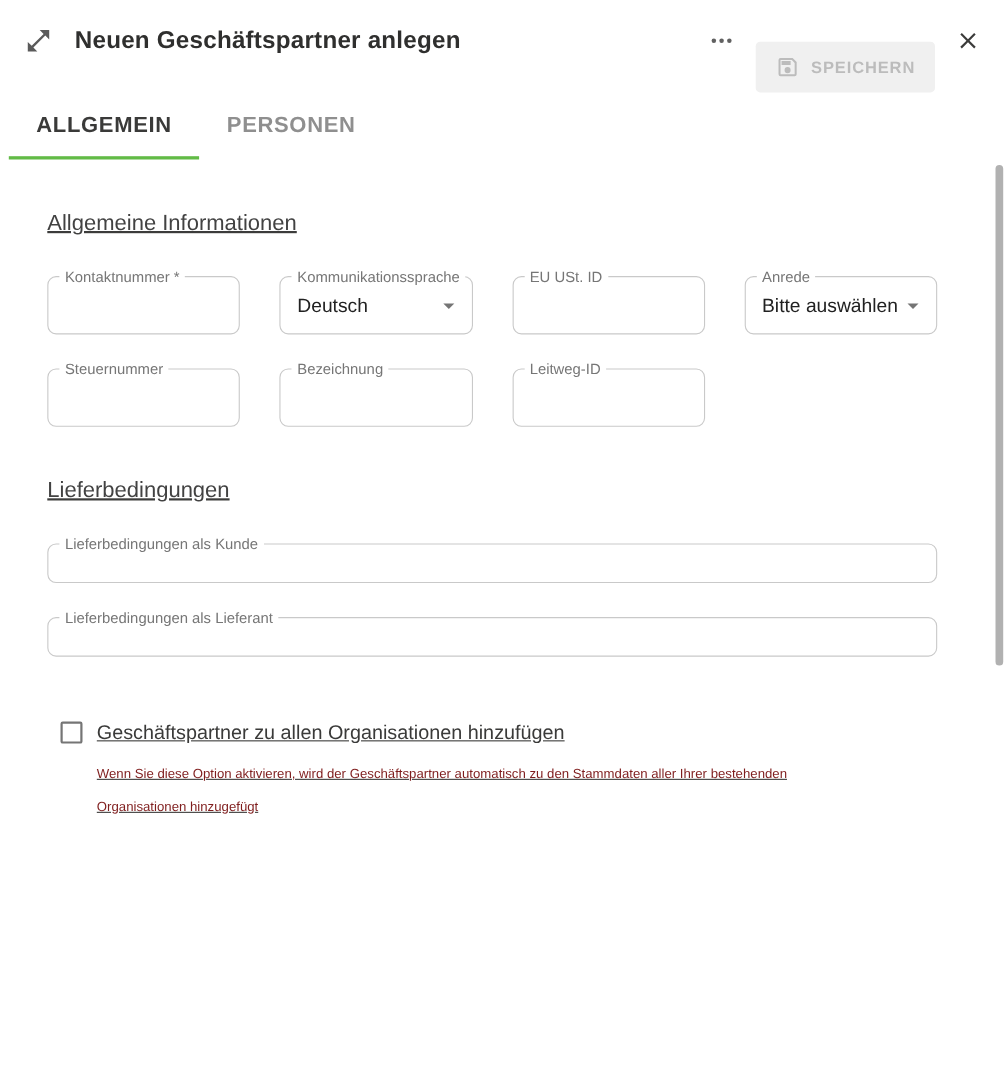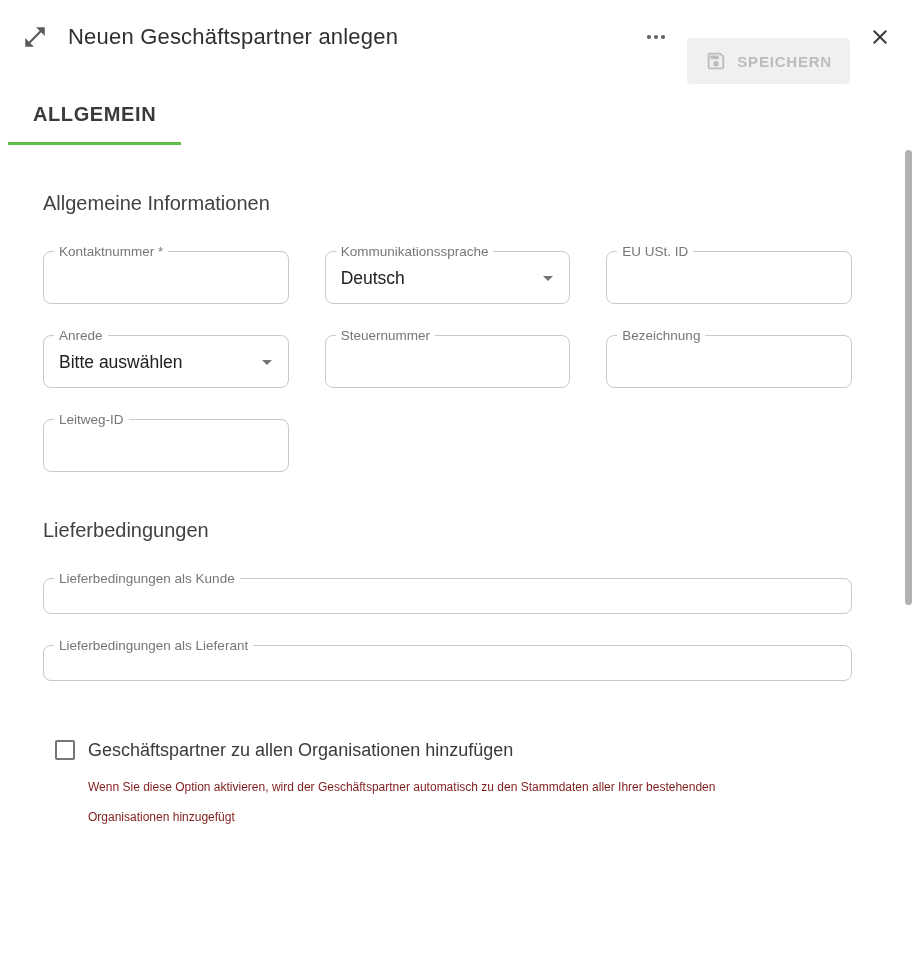--- a/index.html
+++ b/index.html
@@ -19,21 +19,21 @@
     padding: 12px 20px 10px 18px;
     height: 72px;
   }
   .icon-btn {
     background: none; border: none; cursor: pointer;
     display: flex; align-items: center; justify-content: center;
     padding: 4px;
   }
   .dialog-title {
     font-size: 22px;
-    font-weight: 400;
+    font-weight: 700;
     color: #2f2f2e;
     margin-left: 16px;
     letter-spacing: 0.2px;
     flex: 0 1 auto;
   }
   .header-spacer { flex: 1; }
   .more-btn { margin-right: 14px; }
   .save-btn {
     display: flex; align-items: center; gap: 10px;
     background: #f0f0f0;
@@ -61,31 +61,32 @@
     letter-spacing: 0.6px;
     color: #8f8f8f;
     padding: 15px 25px 16px 25px;
     border-bottom: 3px solid transparent;
   }
   .tab.active { color: #3a3a39; }
 
   
   .content {
     padding: 0 64px 0 43px;
+    text-decoration: underline;
   }
   .section-heading {
     font-size: 20px;
     font-weight: 400;
     color: #424242;
     margin: 47px 0 36px 0;
   }
 
   .form-grid {
     display: grid;
-    grid-template-columns: 1fr 1fr 1fr;
+    grid-template-columns: 1fr 1fr 1fr 1fr;
     column-gap: 36px;
     row-gap: 31px;
   }
 
   
   .field {
     position: relative;
     height: 53px;
     border: 1px solid #c9c9c9;
     border-radius: 8px;
@@ -202,20 +203,21 @@
     <span style="display:flex">
       <svg width="24" height="24" viewBox="0 0 24 24">
         <path d="M19 6.4 17.6 5 12 10.6 6.4 5 5 6.4 10.6 12 5 17.6 6.4 19 12 13.4 17.6 19 19 17.6 13.4 12z" fill="#3c3c3b"></path>
       </svg>
     </span>
   </button>
 </div>
 
 <div class="tabs">
   <button class="tab active" style="border-bottom-color: rgb(98, 187, 70);">ALLGEMEIN</button>
+  <button class="tab">PERSONEN</button>
 </div>
 
 <div class="content">
 
   <h2 class="section-heading">Allgemeine Informationen</h2>
 
   <div class="form-grid">
 
     <div class="field">
       <span class="field-label">Kontaktnummer *</span>

